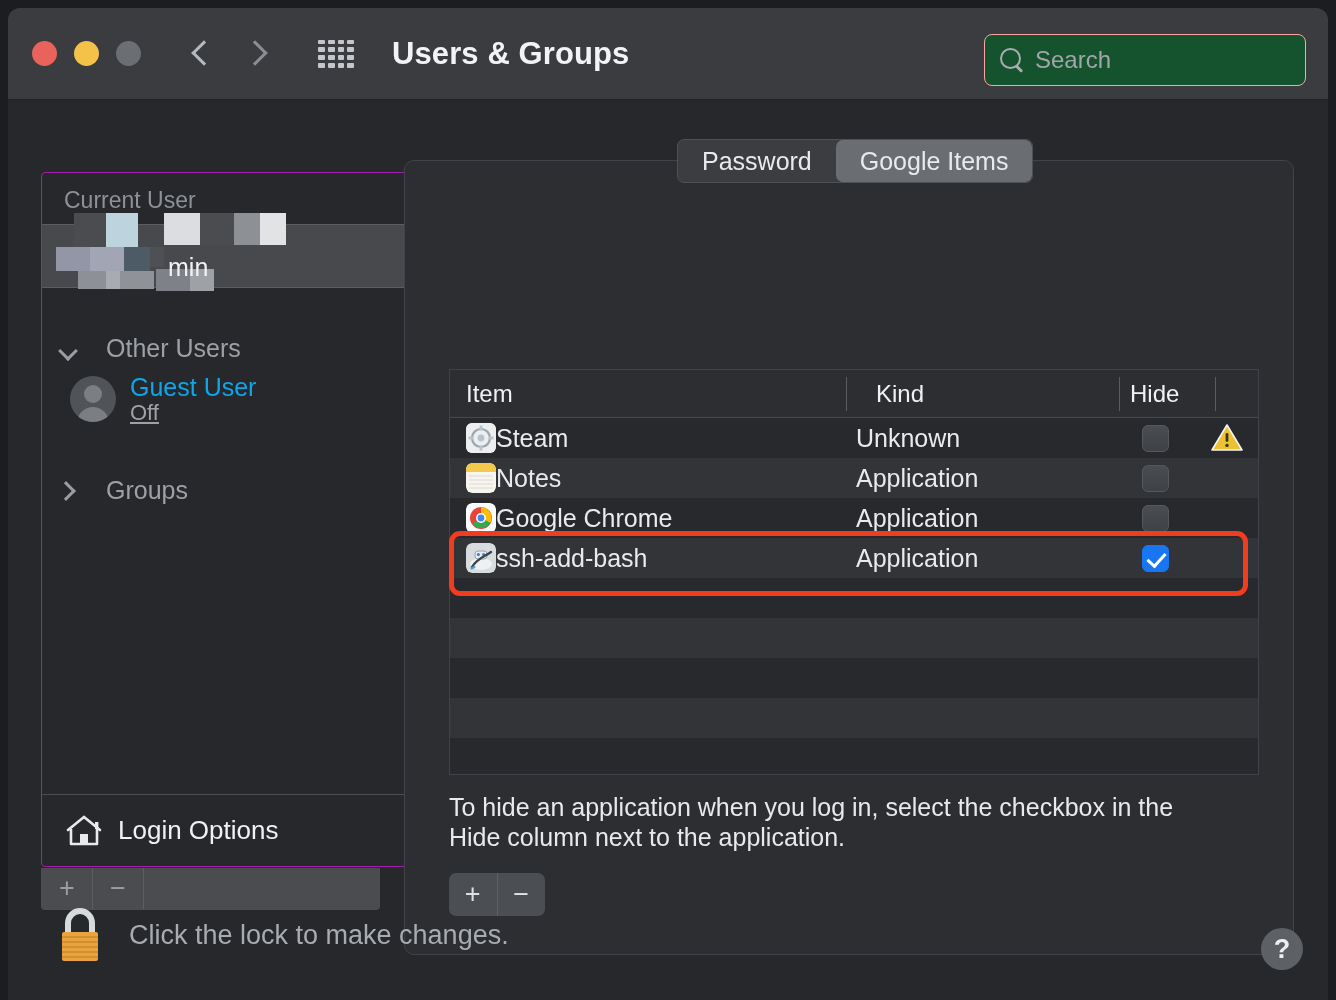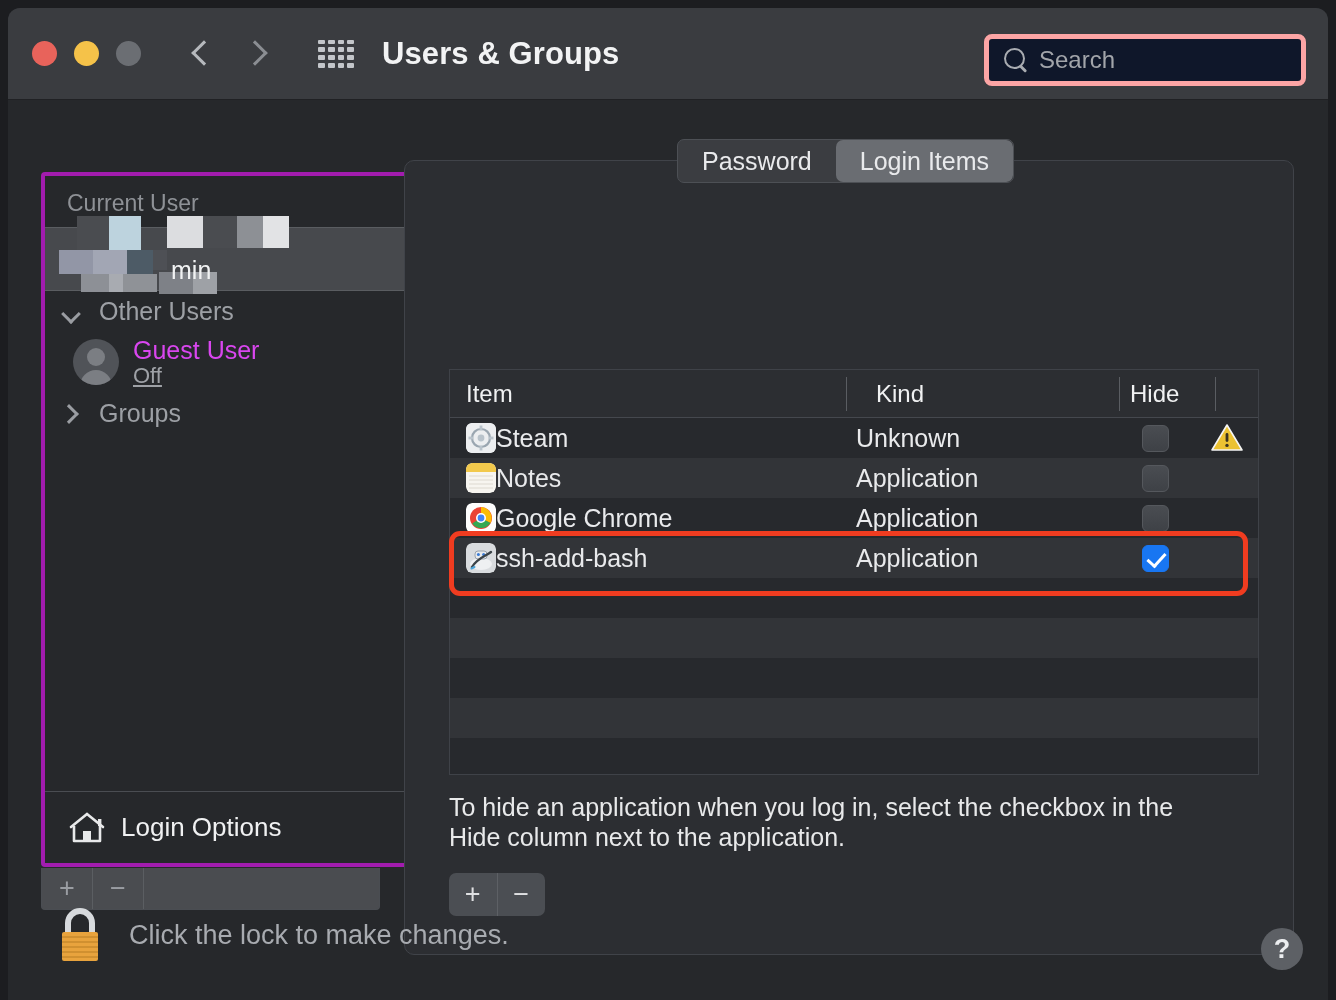--- a/index.html
+++ b/index.html
@@ -42,71 +42,72 @@
     border-right:3px solid #8b8e93; border-bottom:3px solid #8b8e93;
     left:2px;
   }
   .grid-icon {
     margin-left:48px; width:36px; height:28px;
     display:grid; grid-template-columns:repeat(4,1fr); grid-template-rows:repeat(4,1fr);
     gap:3px;
   }
   .grid-icon i { background:#c3c6ca; border-radius:1px; display:block; }
   .win-title {
-    margin-left:28px; color:#f2f3f4; font-size:31px; font-weight:bold;
+    margin-left:38px; color:#f2f3f4; font-size:31px; font-weight:bold;
     letter-spacing:.1px; white-space:nowrap;
   }
   .search-box {
     position:absolute; right:22px; top:26px;
     width:322px; height:52px;
-    border:5px solid #fca5a5; border-radius:8px;
-    background:#0f172a;
+    border:1px solid #fca5a5; border-radius:8px;
+    background:#14532d;
     display:flex; align-items:center; padding:0 14px;
   }
   .mag { width:26px; height:26px; position:relative; flex:none; margin-right:10px; }
   .mag::before{
     content:""; position:absolute; left:1px; top:1px; width:17px; height:17px;
     border:2.5px solid #a9acb1; border-radius:50%;
   }
   .mag::after{
     content:""; position:absolute; left:17px; top:17px; width:9px; height:2.5px;
     background:#a9acb1; transform:rotate(45deg); transform-origin:left center;
     border-radius:2px;
   }
   .search-ph { color:#a2a5aa; font-size:24px; }
   
   .body { position:relative; height:900px; }
   
   .sidebar {
     position:absolute; left:33px; top:72px;
     width:405px; height:695px;
     background:#26282b;
-    border:4px solid #a21caf;
+    border:1px solid #a21caf;
     border-radius:4px;
     overflow:hidden;
   }
   .sb-header {
     padding:14px 0 10px 22px;
     color:#8e9196; font-size:23px;
   }
   .sb-current {
     position:relative; height:64px;
     background:#47494d;
     border-top:1px solid #5a5d61; border-bottom:1px solid #5a5d61;
     display:flex; align-items:center;
   }
   .mosaic { position:absolute; left:0; top:-22px; width:230px; height:86px; }
   .mosaic i { position:absolute; display:block; }
   .cu-name {
     position:absolute; left:126px; bottom:5px;
     color:#f1f2f3; font-size:25px; z-index:3;margin-top:38px;
   }
   .sb-row {
-    display:flex; align-items:center; gap:16px;
+    display:flex; align-items:center; gap:26px;
     padding:6px 0 6px 14px;
+    margin-top:40px;
   }
   .disc {
     width:24px; height:24px; position:relative; flex:none;
   }
   .disc::before{
     content:""; position:absolute; left:5px; top:7px;
     width:11px; height:11px;
     border-right:3px solid #9a9da2; border-bottom:3px solid #9a9da2;
     transform:rotate(45deg);
   }
@@ -121,21 +122,21 @@
   }
   .guest-av::before{
     content:""; position:absolute; left:14px; top:9px;
     width:18px; height:18px; border-radius:50%; background:#7b7e83;
   }
   .guest-av::after{
     content:""; position:absolute; left:7px; top:31px;
     width:32px; height:24px; border-radius:16px 16px 0 0; background:#7b7e83;
   }
   .guest-txt { line-height:1.12; }
-  .guest-name { color:#d946ef; font-size:25px; }
+  .guest-name { color:#0ea5e9; font-size:25px; }
   .guest-sub { color:#9ea1a6; font-size:22px;text-decoration:underline; }
   .sb-footer {
     position:absolute; left:0; bottom:0; width:100%;
     height:72px; border-top:1px solid #4a4d52;
     display:flex; align-items:center; gap:14px; padding-left:22px;
   }
   .house { width:40px; height:34px; position:relative; flex:none; }
   .house svg { display:block; }
   .lo-label { color:#f0f1f2; font-size:26px; }
   .sb-toolbar {
@@ -358,21 +359,21 @@
 
     <div class="sb-toolbar">
       <div class="sb-tb-btn">+</div>
       <div class="sb-tb-btn">−</div>
     </div>
 
     <div class="panel">
 
       <div class="tabs">
         <div class="tab">Password</div>
-        <div class="tab active">Login Items</div>
+        <div class="tab active">Google Items</div>
       </div>
 
 
       <div class="table">
         <div class="thead">
           <div class="th item">Item</div>
           <div class="th kind">Kind</div>
           <div class="th hide">Hide</div>
           <div class="vdiv" style="left:396px;"></div>
           <div class="vdiv" style="left:669px;"></div>

